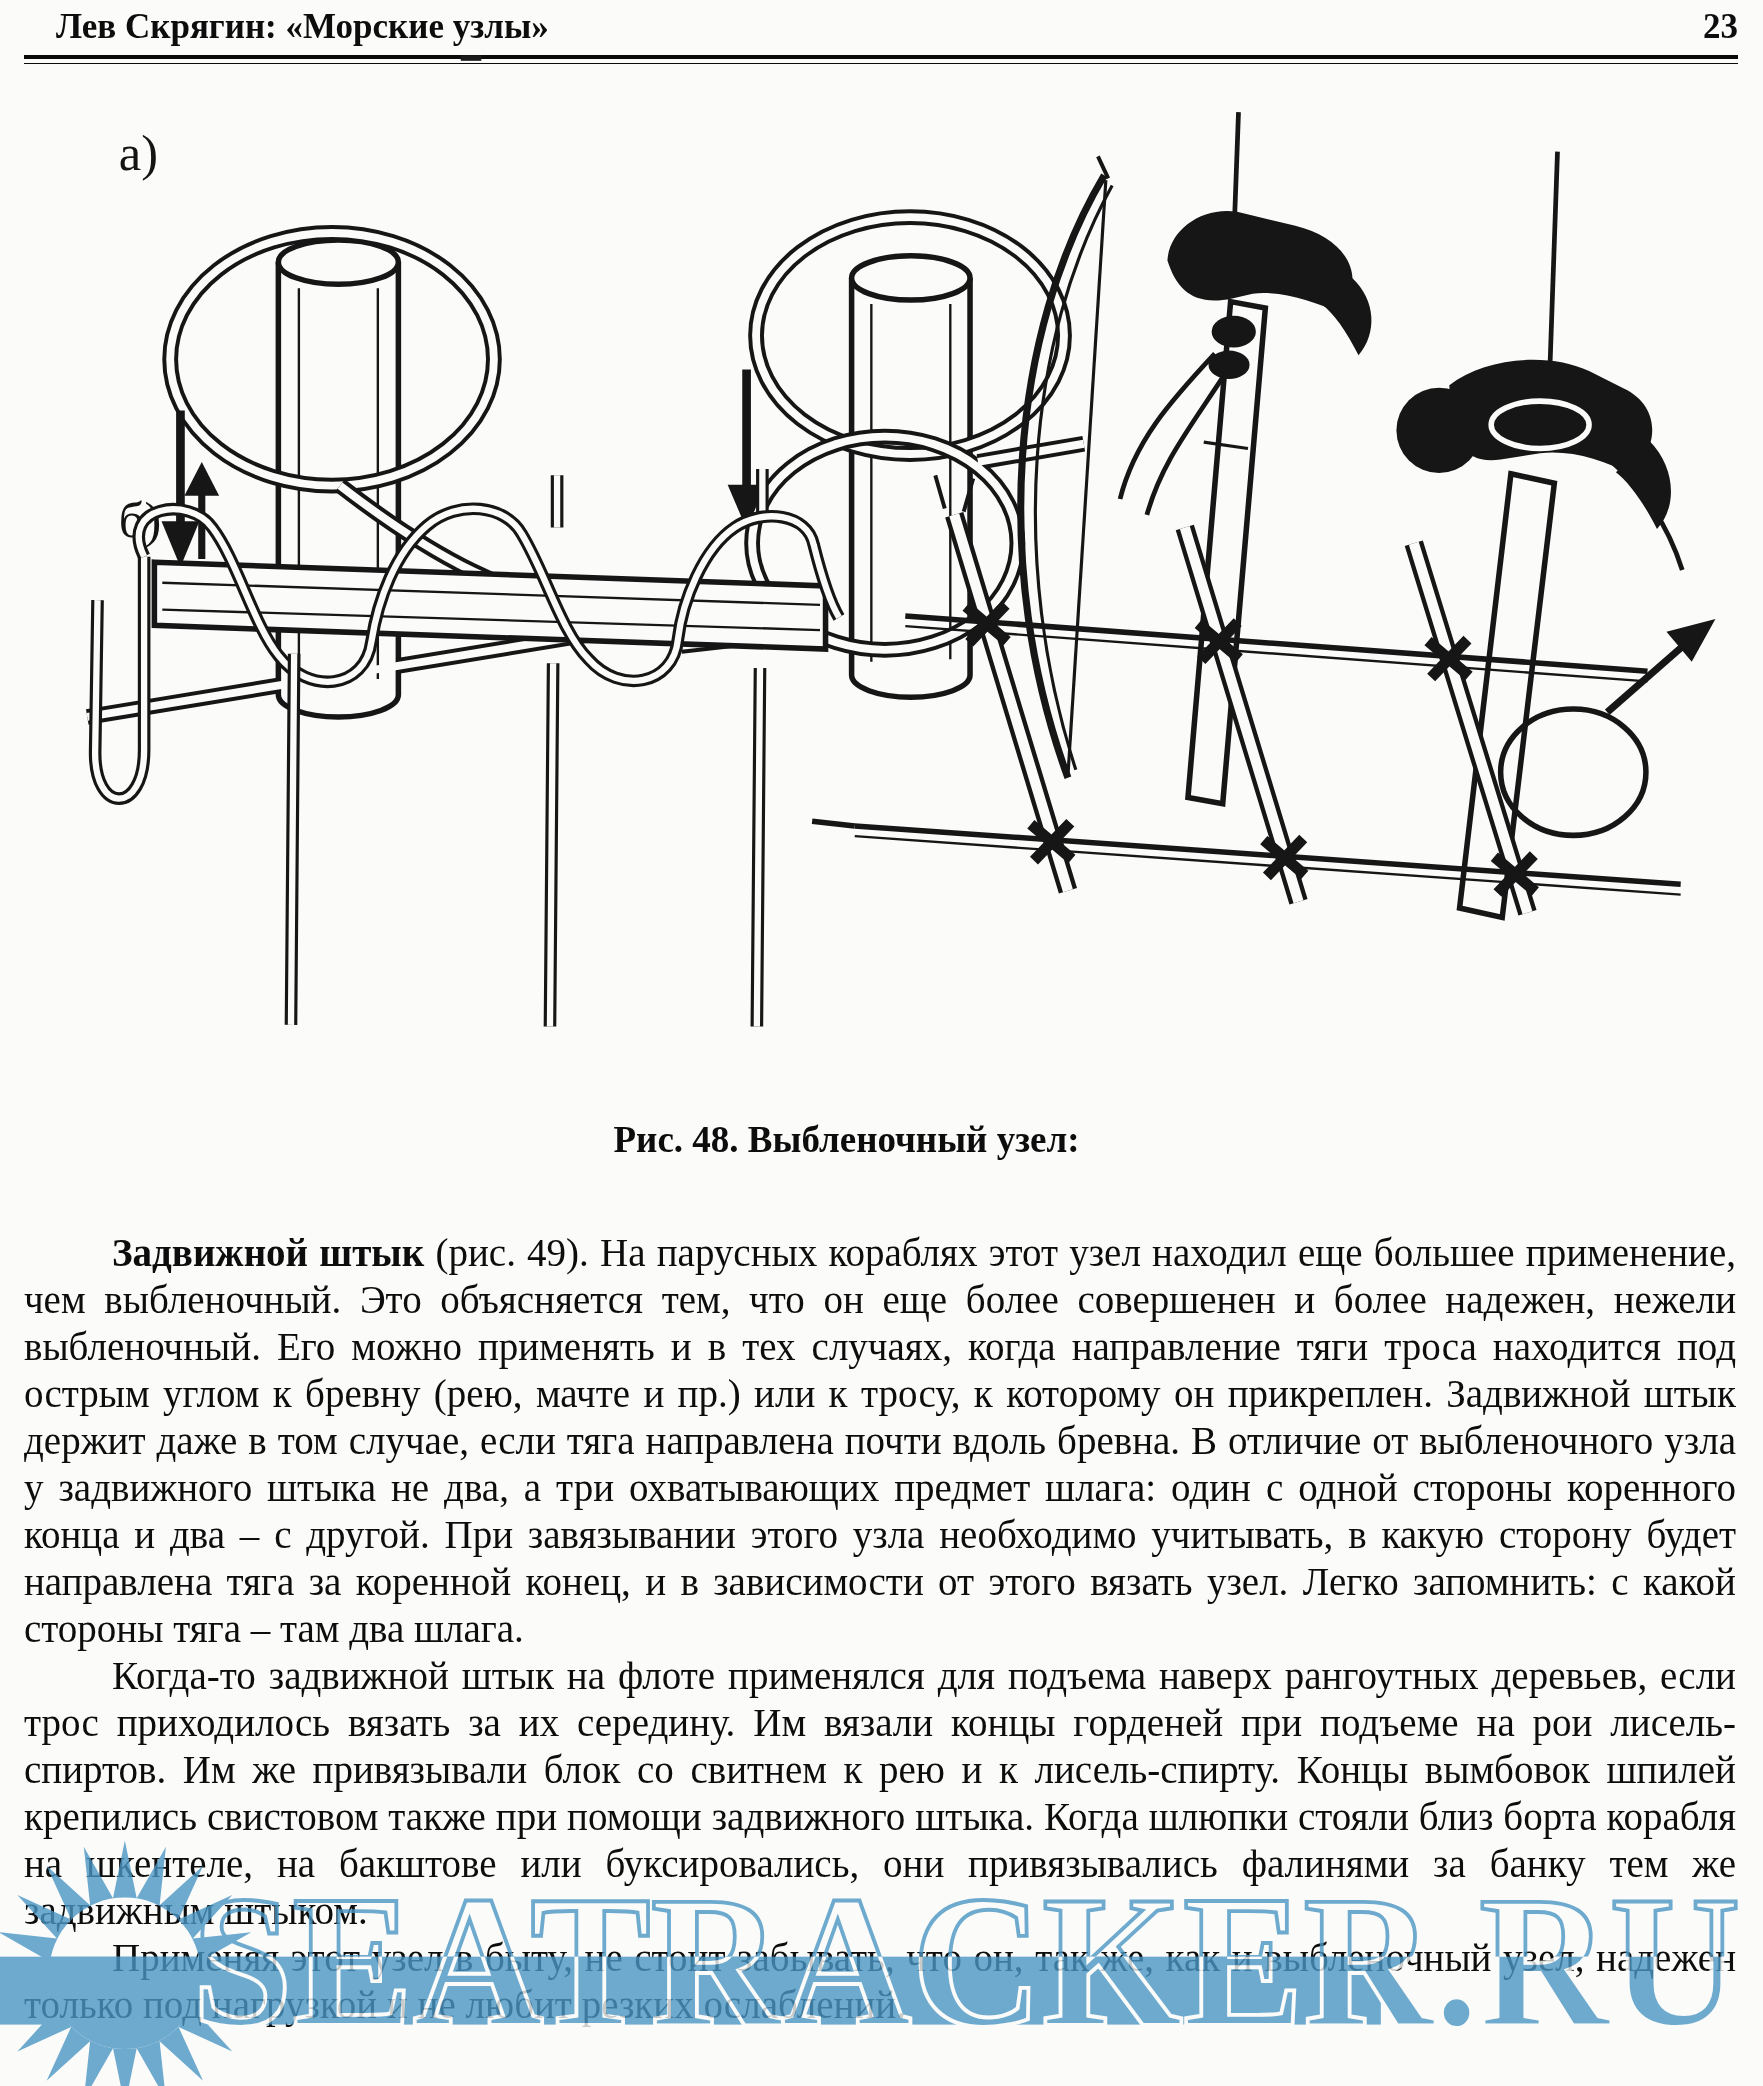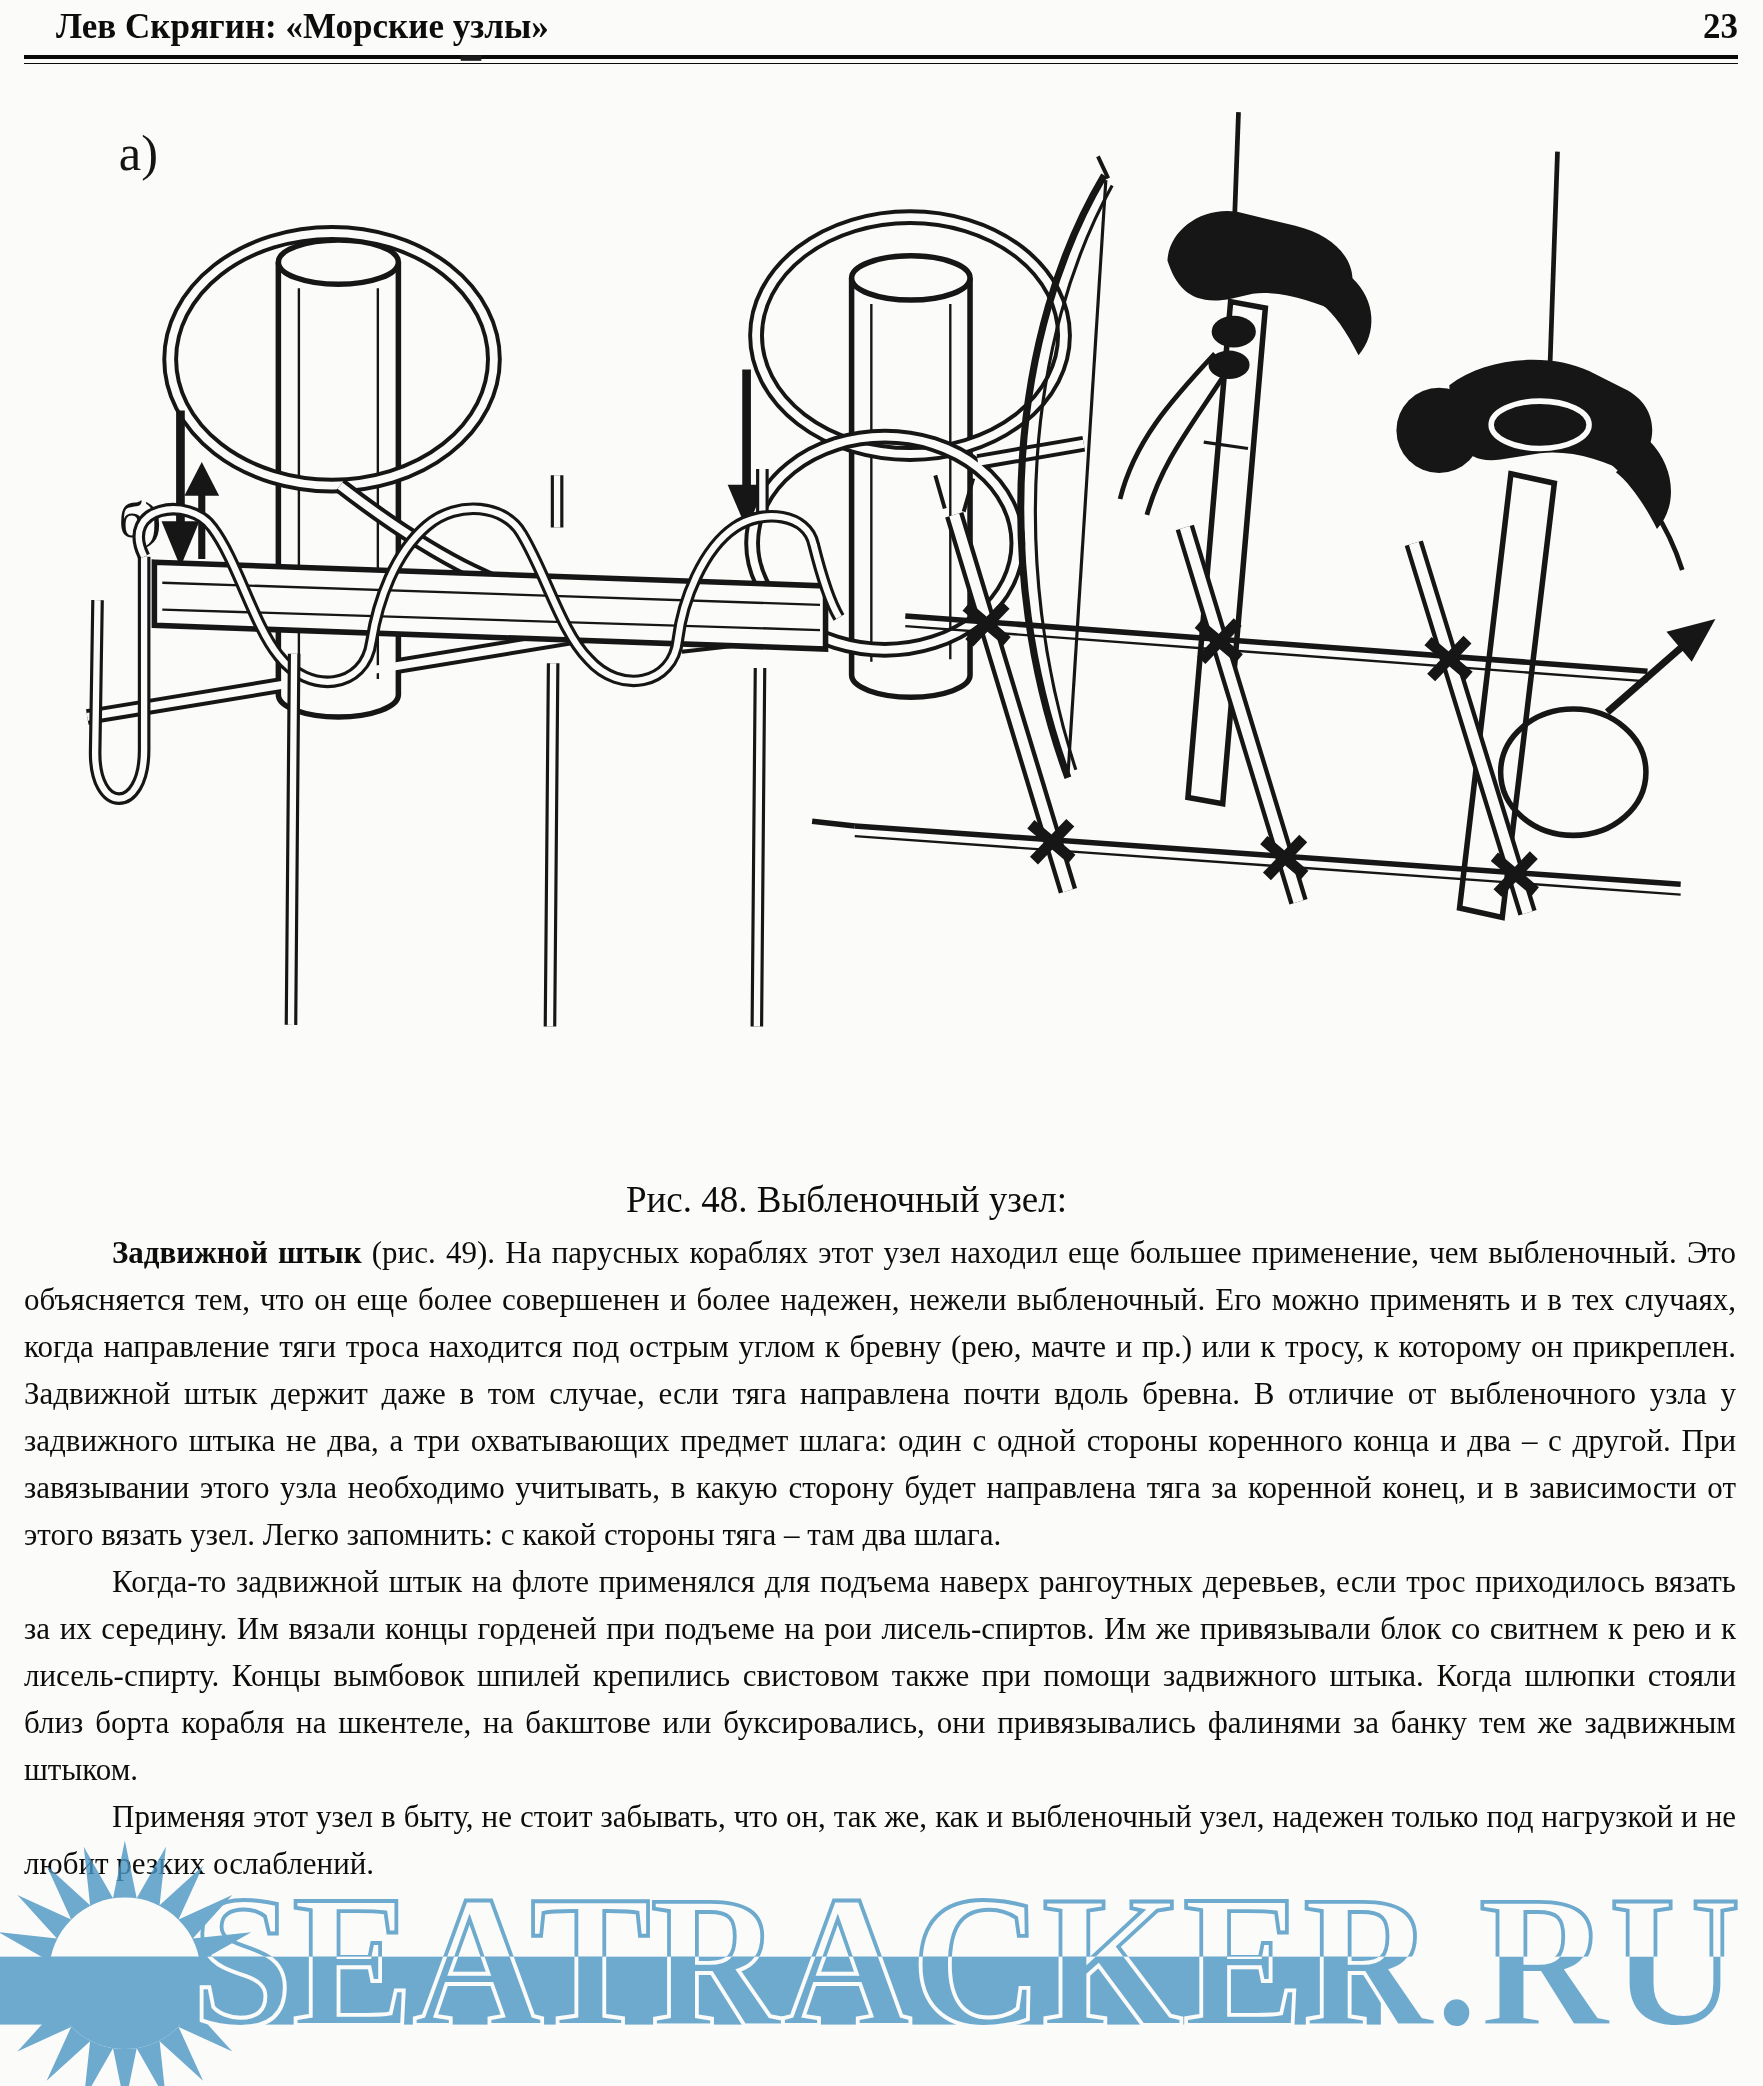--- a/index.html
+++ b/index.html
@@ -6,22 +6,22 @@
   body{
     width:1764px;height:2087px;position:relative;overflow:hidden;
     background:#fbfbfa;color:#0d0d0d;
     font-family:"Liberation Serif", serif;
   }
   .header{position:absolute;top:6.3px;left:24px;right:26px;display:flex;justify-content:space-between;align-items:flex-end;margin-left:32px;}
   .header .t{font-weight:bold;font-size:35px;line-height:41px;}
   .rule{position:absolute;top:55px;left:24px;right:26px;height:4px;border-top:4.7px solid #0a0a0a;border-bottom:1.6px solid #0a0a0a;}
   .figwrap{position:absolute;top:0;left:0;width:1764px;height:1062px;pointer-events:none;}
   .figwrap svg{display:block;}
-  .caption{position:absolute;top:1175px;left:0;right:71px;text-align:center;font-weight:normal;font-size:37px;line-height:49px;}
-  .bodytext{position:absolute;top:1229px;left:24px;right:28px;font-size:31px;line-height:47px;text-align:justify;}
+  .caption{position:absolute;top:1115px;left:0;right:71px;text-align:center;font-weight:bold;font-size:37px;line-height:49px;}
+  .bodytext{position:absolute;top:1229px;left:24px;right:28px;font-size:39px;line-height:47px;text-align:justify;}
   .bodytext p{margin:0;text-indent:88px;}
   .wm{position:absolute;top:0;left:0;pointer-events:none;}
   svg text.figlabel{font-family:"Liberation Serif",serif;font-size:64px;fill:#141414;}
   svg .ink{stroke:#161616;fill:none;}
   svg .tube-b{stroke:#161616;fill:none;}
   svg .tube-w{stroke:#fbfbfa;fill:none;}
   svg .solid{fill:#161616;stroke:none;}
   svg .wood{fill:#fbfbfa;stroke:#161616;}
 </style>
 </head>

